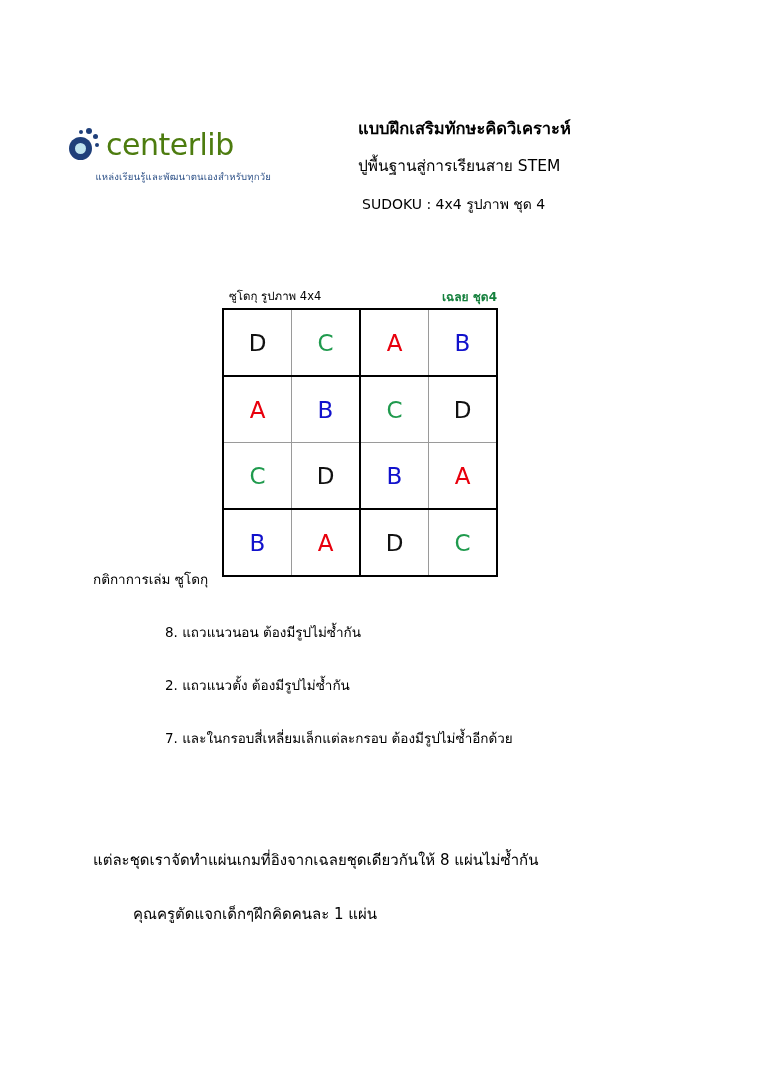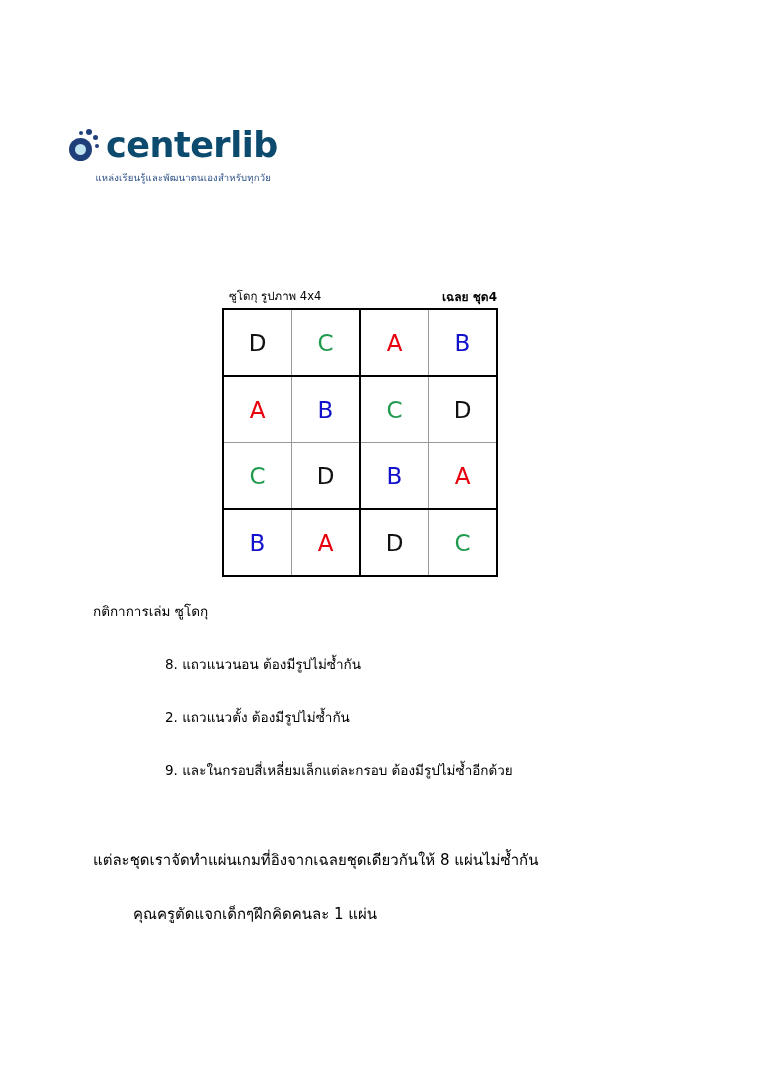--- a/index.html
+++ b/index.html
@@ -64,23 +64,23 @@
     border-radius: 50%;
     background: #1f3f7a;
   }
   .logo-mark .d1 { width: 6px; height: 6px; left: 20px; top: 0px; }
   .logo-mark .d2 { width: 5px; height: 5px; left: 27px; top: 6px; }
   .logo-mark .d3 { width: 4px; height: 4px; left: 13px; top: 2px; }
   .logo-mark .d4 { width: 4px; height: 4px; left: 29px; top: 15px; }
 
   .logo-word {
     font-family: "DejaVu Sans", sans-serif;
-    font-size: 35px;
-    font-weight: bold;
-    color: #0c4a6e;
+    font-size: 30px;
+    font-weight: normal;
+    color: #4d7c0f;
     letter-spacing: -0.5px;
     line-height: 1;
   }
   .logo-tagline {
     margin-top: 7px;
     font-size: 9.5px;
     color: #2b4f86;
     text-align: right;
     width: 205px;
     letter-spacing: 0.2px;
@@ -125,21 +125,21 @@
     left: 7px;
     top: 0;
     font-size: 11.5px;
   }
   .label-right {
     position: absolute;
     right: 3px;
     top: 0;
     font-size: 12px;
     font-weight: bold;
-    color: #000000;
+    color: #15803d;
   }
   table.sudoku {
     border-collapse: collapse;
     margin-top: 3px;
     width: 276px;
     border: 2px solid #000;
   }
   table.sudoku td {
     width: 69px;
     height: 63px;
@@ -150,21 +150,21 @@
     border: 1px solid #9a9a9a;
   }
   
   table.sudoku td.bright { border-right: 2px solid #000; }
   table.sudoku tr.bbottom td { border-bottom: 2px solid #000; }
 
   
   .rules {
     position: absolute;
     left: 93px;
-    top: 600px;
+    top: 568px;
     width: 600px;
   }
   .rules-heading {
     font-size: 13.5px;
     margin-bottom: 0;
   }
   .rule-item {
     font-size: 13.5px;
     margin-left: 72px;
     margin-top: 31px;
@@ -196,20 +196,25 @@
         <span class="dot d1"></span>
         <span class="dot d2"></span>
         <span class="dot d3"></span>
         <span class="dot d4"></span>
       </span>
       <span class="logo-word">centerlib</span>
     </div>
     <div class="logo-tagline">แหล่งเรียนรู้และพัฒนาตนเองสำหรับทุกวัย</div>
   </div>
 
+  <div class="title-block">
+    <div class="title-line1">แบบฝึกเสริมทักษะคิดวิเคราะห์</div>
+    <div class="title-line2">ปูพื้นฐานสู่การเรียนสาย STEM</div>
+    <div class="title-line3">SUDOKU  :  4x4 รูปภาพ ชุด 4</div>
+  </div>
 </div>
 
 <div class="grid-wrap">
   <div class="grid-labels">
     <span class="label-left">ซูโดกุ รูปภาพ 4x4</span>
     <span class="label-right">เฉลย ชุด4</span>
   </div>
 
   <table class="sudoku">
     <tbody>
@@ -238,19 +243,19 @@
       <td style="color: rgb(31, 154, 77);">C</td>
     </tr>
   </tbody>
     </table>
 </div>
 
 <div class="rules">
   <div class="rules-heading">กติกาการเล่ม ซูโดกุ</div>
   <div class="rule-item">8. แถวแนวนอน ต้องมีรูปไม่ซ้ำกัน</div>
   <div class="rule-item">2. แถวแนวตั้ง ต้องมีรูปไม่ซ้ำกัน</div>
-  <div class="rule-item">9. และในกรอบสี่เหลี่ยมเล็กแต่ละกรอบ ต้องมีรูปไม่ซ้ำอีกด้วย</div>
+  <div class="rule-item">7. และในกรอบสี่เหลี่ยมเล็กแต่ละกรอบ ต้องมีรูปไม่ซ้ำอีกด้วย</div>
 </div>
 
 <div class="footer-note">
   <div>แต่ละชุดเราจัดทำแผ่นเกมที่อิงจากเฉลยชุดเดียวกันให้ 8 แผ่นไม่ซ้ำกัน</div>
   <div>คุณครูตัดแจกเด็กๆฝึกคิดคนละ 1 แผ่น</div>
 </div>
 
 </body></html>

